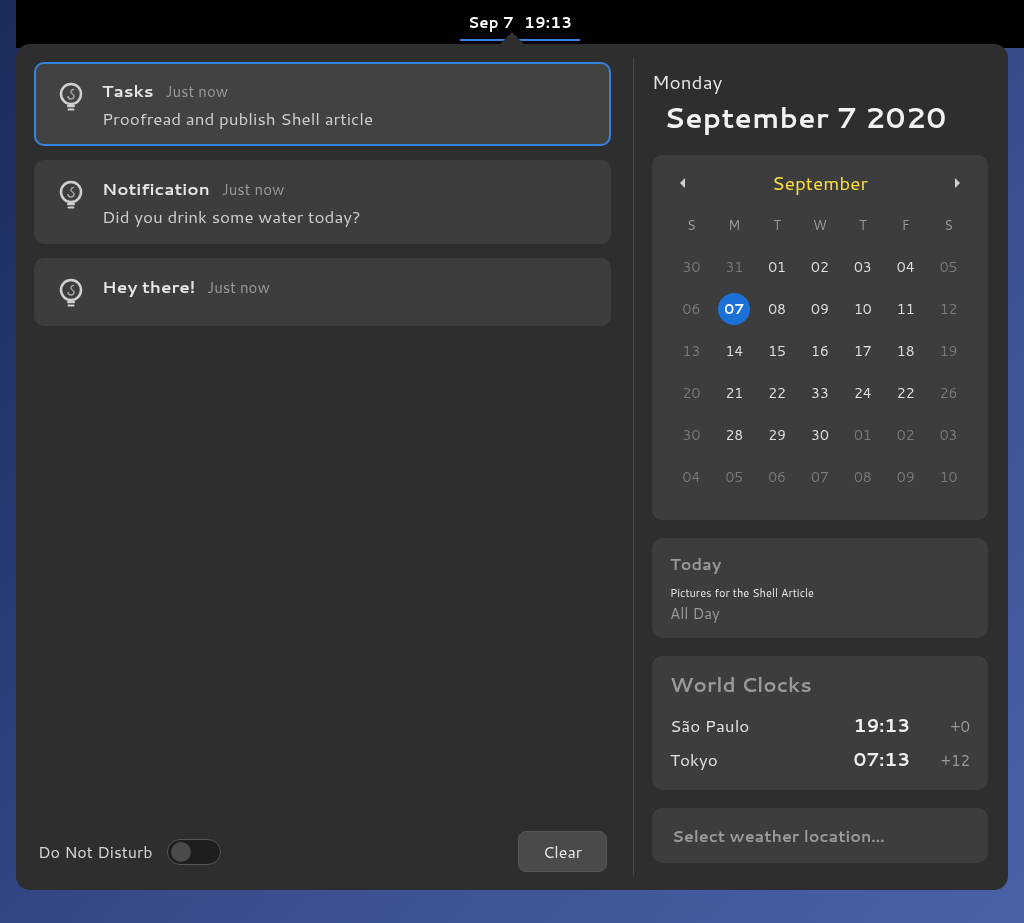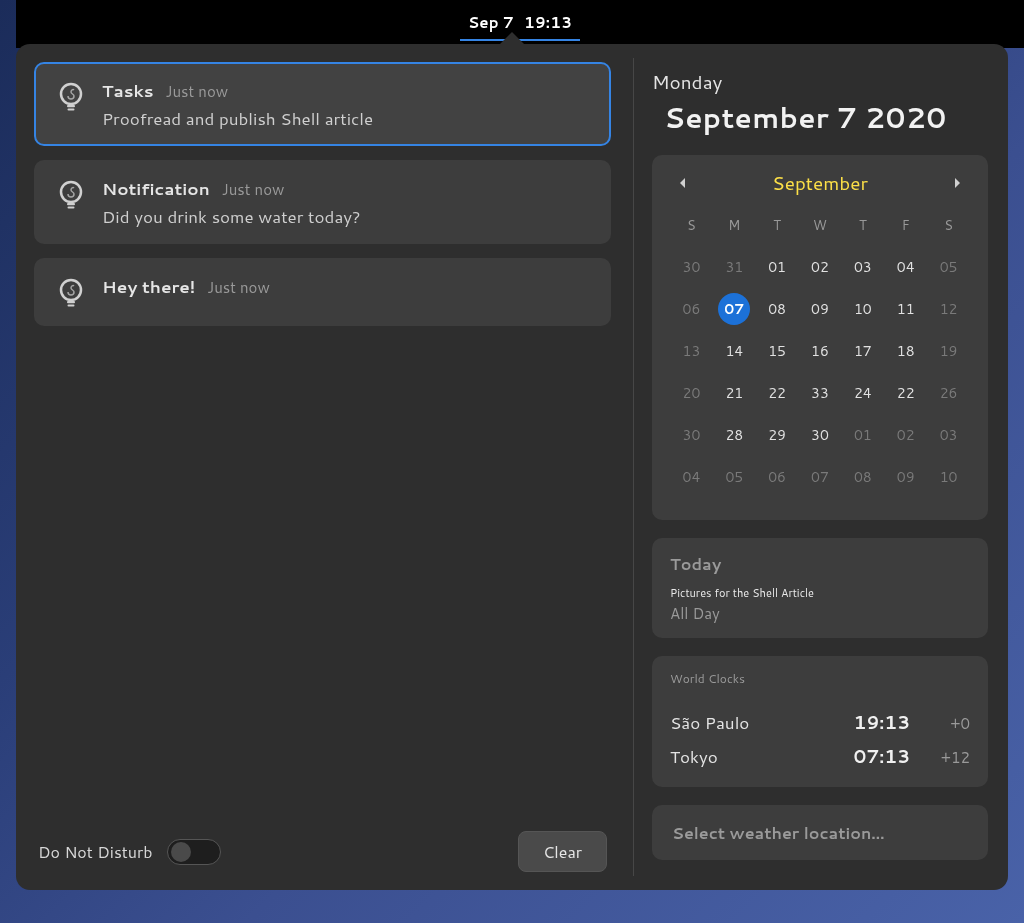--- a/index.html
+++ b/index.html
@@ -146,21 +146,21 @@
   .cal-grid td span {
     display:inline-flex; align-items:center; justify-content:center;
     width:32px; height:32px; border-radius:50%;
     color:#e2e2e2;
   }
   .cal-grid td.muted span { color:#7a7a7a; }
   .cal-grid td.today span { background: var(--accent); color:#fff; font-weight:700; }
   .events .h { font-size:16px; font-weight:700; color:var(--text-dim); }
   .events .ev-title { font-size:11px; color:#e8e8e8; margin-top:10px; }
   .events .ev-time  { font-size:15px; color:var(--text-dim); margin-top:2px; }
-  .clocks .h { font-size:12px; font-weight:400; color:var(--text-dim); margin-bottom:18px; }
+  .clocks .h { font-size:20px; font-weight:700; color:var(--text-dim); margin-bottom:10px; }
   .clock-row { display:flex; align-items:baseline; gap:28px; padding:4px 0; }
   .clock-row .city { flex:1; font-size:17px; color:#e4e4e4; }
   .clock-row .time { font-size:18px; font-weight:700; color:#f0f0f0; width:58px; text-align:right; }
   .clock-row .off  { font-size:15px; color:var(--text-dim); width:32px; text-align:right; }
   .weather-btn {
     margin-top:18px;
     background: var(--card-bg);
     border-radius: 10px;
     padding: 16px 20px;
     font-size:16px; font-weight:700;

